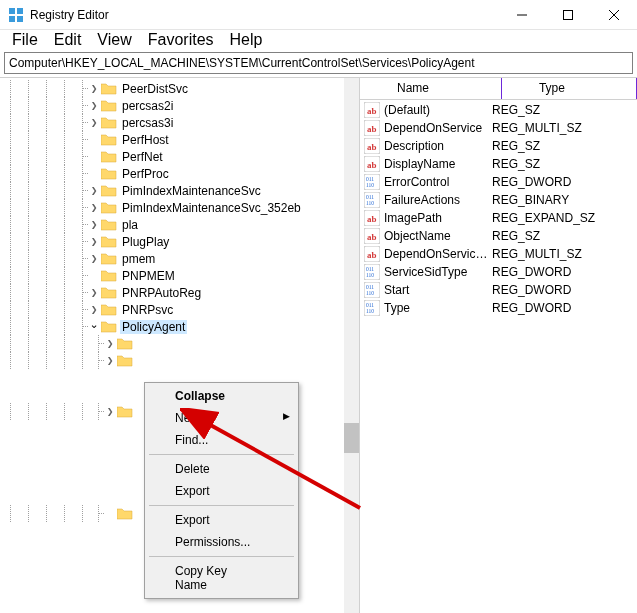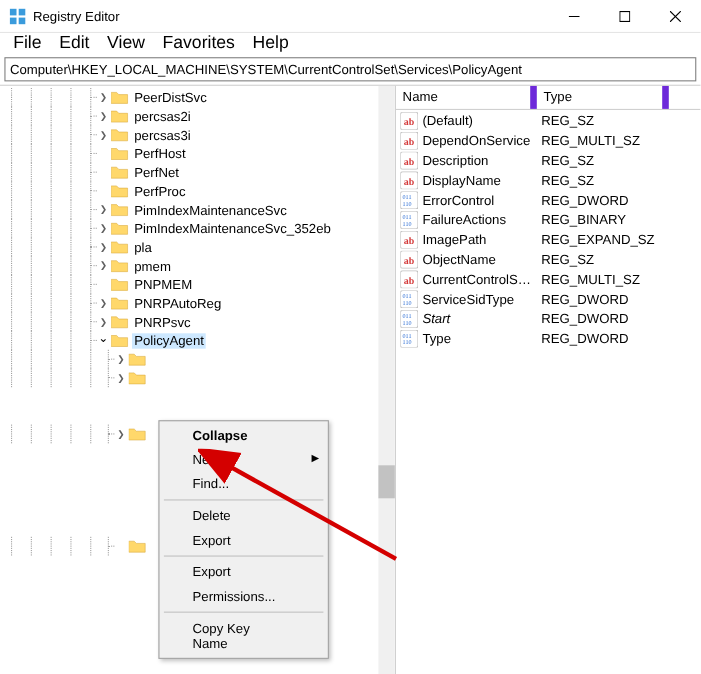--- a/index.html
+++ b/index.html
@@ -134,21 +134,22 @@
   
   .list-header {
     height: 22px;
     display: flex;
     border-bottom: 1px solid #d0d0d0;
     font-size: 12px;
     background: #fff;
   }
   .list-header .col {
     padding: 3px 6px;
-    border-right: 6px solid #6d28d9;
+    border-right: 1px solid #6d28d9;
+    margin-left: 31px;
   }
   .list-body { padding-top: 1px; }
   .list-row {
     height: 18px;
     display: flex;
     align-items: center;
     padding-left: 4px;
     font-size: 12px;
   }
   .list-row .value-icon {
@@ -422,20 +423,37 @@
             <span class="vline" style="left: 62px;"></span>
             <span class="vline" style="left: 80px;"></span>
             <span class="hline" style="left: 80px; width: 6px;"></span>
           </span>
           <span class="expander collapsed"></span>
           <span class="folder-icon">
             <svg width="16" height="13">
               <use href="#folder-svg"></use>
             </svg>
           </span>
+          <span class="tree-label">PlugPlay</span>
+        </div>
+        <div class="tree-row">
+          <span class="indent" style="width: 86px;">
+            <span class="vline" style="left: 8px;"></span>
+            <span class="vline" style="left: 26px;"></span>
+            <span class="vline" style="left: 44px;"></span>
+            <span class="vline" style="left: 62px;"></span>
+            <span class="vline" style="left: 80px;"></span>
+            <span class="hline" style="left: 80px; width: 6px;"></span>
+          </span>
+          <span class="expander collapsed"></span>
+          <span class="folder-icon">
+            <svg width="16" height="13">
+              <use href="#folder-svg"></use>
+            </svg>
+          </span>
           <span class="tree-label">pmem</span>
         </div>
         <div class="tree-row">
           <span class="indent" style="width: 86px;">
             <span class="vline" style="left: 8px;"></span>
             <span class="vline" style="left: 26px;"></span>
             <span class="vline" style="left: 44px;"></span>
             <span class="vline" style="left: 62px;"></span>
             <span class="vline" style="left: 80px;"></span>
             <span class="hline" style="left: 80px; width: 6px;"></span>
@@ -636,35 +654,35 @@
           <span class="value-icon"><svg width="16" height="16">
               <use href="#ab-icon"></use>
             </svg></span>
           <span class="name-cell col-name" style="width: 108px;">ObjectName</span>
           <span class="type-cell">REG_SZ</span>
         </div>
         <div class="list-row">
           <span class="value-icon"><svg width="16" height="16">
               <use href="#ab-icon"></use>
             </svg></span>
-          <span class="name-cell col-name" style="width: 108px;">CurrentControlSet...</span>
+          <span class="name-cell col-name" style="width: 108px;">DependOnService...</span>
           <span class="type-cell">REG_MULTI_SZ</span>
         </div>
         <div class="list-row">
           <span class="value-icon"><svg width="16" height="16">
               <use href="#num-icon"></use>
             </svg></span>
           <span class="name-cell col-name" style="width: 108px;">ServiceSidType</span>
           <span class="type-cell">REG_DWORD</span>
         </div>
         <div class="list-row">
           <span class="value-icon"><svg width="16" height="16">
               <use href="#num-icon"></use>
             </svg></span>
-          <span class="name-cell col-name" style="width: 108px; font-style: italic;">Start</span>
+          <span class="name-cell col-name" style="width: 108px;">Start</span>
           <span class="type-cell">REG_DWORD</span>
         </div>
         <div class="list-row">
           <span class="value-icon"><svg width="16" height="16">
               <use href="#num-icon"></use>
             </svg></span>
           <span class="name-cell col-name" style="width: 108px;">Type</span>
           <span class="type-cell">REG_DWORD</span>
         </div>
       </div>

